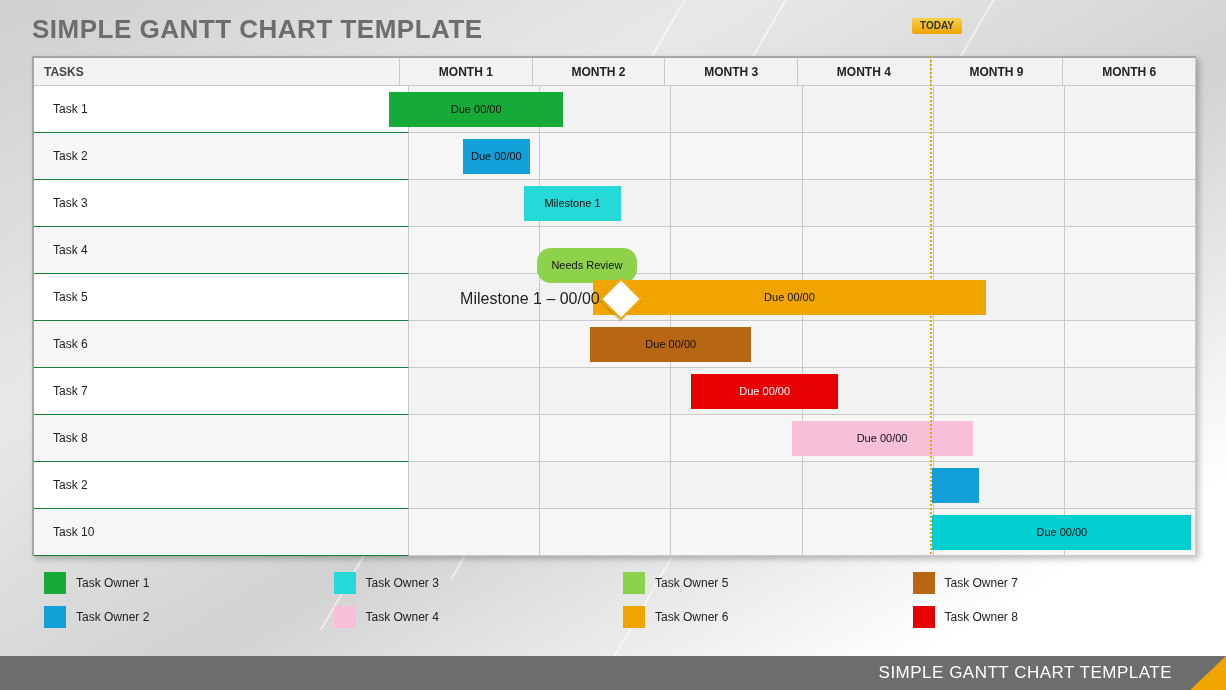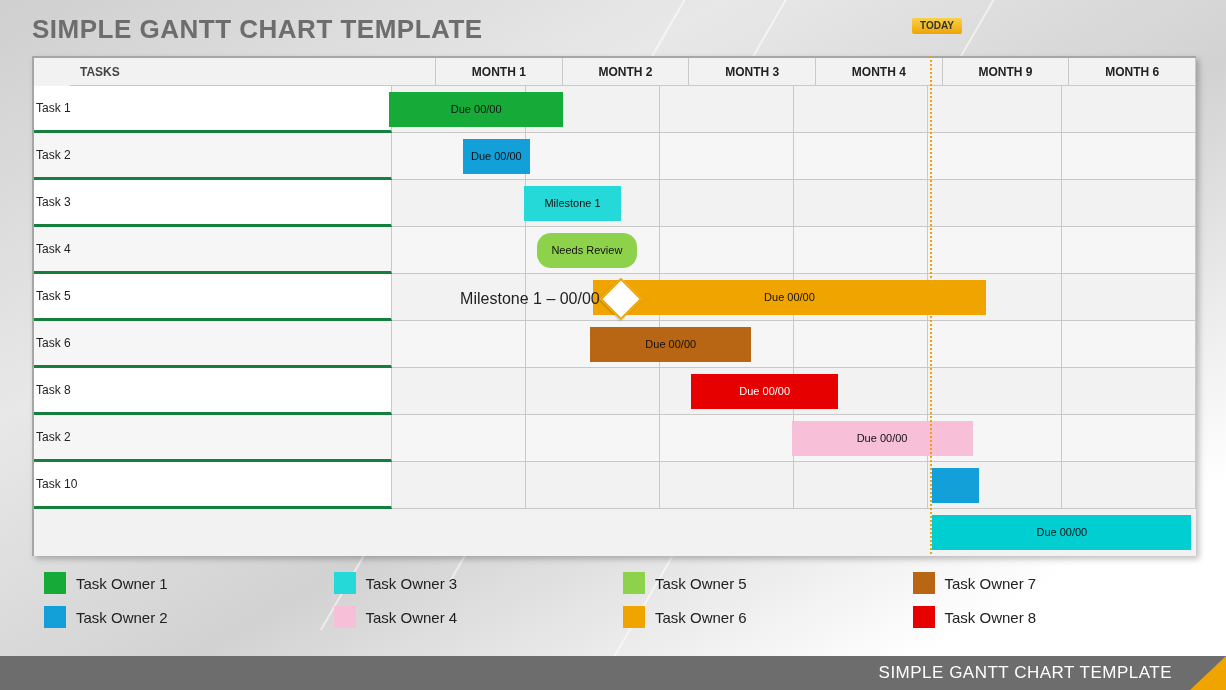--- a/index.html
+++ b/index.html
@@ -12,38 +12,38 @@
 .title{position:absolute;left:32px;top:14px;font-weight:700;font-size:26px;color:#6d6d6d;font-family:"Arial Black",Arial,sans-serif;letter-spacing:.5px;}
 .today-flag{position:absolute;top:18px;height:16px;background:linear-gradient(180deg,#f7d24c,#f0a400);
   padding:0 8px;font-size:10px;font-weight:700;color:#333;line-height:16px;border-radius:2px;}
 .today-line{position:absolute;top:56px;width:0;border-left:2px dotted #f0a400;z-index:40;}
 .chart{position:absolute;left:32px;top:56px;width:1162px;height:498px;background:#f2f2f2;
   border-left:2px solid #a6a6a6;border-top:2px solid #a6a6a6;
   box-shadow:3px 3px 6px rgba(0,0,0,.25);}
 .header-row{display:flex;height:28px;background:#f2f2f2;}
 .header-row>div{border-right:1px solid #c9c9c9;border-bottom:1px solid #c9c9c9;
   display:flex;align-items:center;justify-content:center;font-size:12px;}
-.task-head{width:355px;justify-content:flex-start!important;padding-left:10px;font-weight:700;color:#444;margin-left:36px;}
+.task-head{width:355px;justify-content:flex-start!important;padding-left:10px;font-weight:700;color:#444;}
 .mon-head{flex:1;font-weight:700;}
 .rows{position:relative;}
 .row{display:flex;height:47px;}
-.row .taskname{width:355px;border-right:1px solid #c9c9c9;border-bottom:3px solid #15803d;background:#fff;
-  display:flex;align-items:center;padding-left:2px;font-size:12px;}
+.row .taskname{width:355px;border-right:1px solid #c9c9c9;border-bottom:1px solid #15803d;background:#fff;
+  display:flex;align-items:center;padding-left:19px;font-size:12px;}
 .row:nth-child(even) .taskname{background:#f6f6f6;}
 .row .timeline{flex:1;position:relative;display:flex;}
 .row .timeline .cell{flex:1;border-right:1px solid #c9c9c9;border-bottom:1px solid #c9c9c9;}
 .row:nth-child(even) .cell{background:#f6f6f6;}
 .bar-layer{position:absolute;left:355px;top:28px;right:0;bottom:0;}
 .bar{position:absolute;height:35px;display:flex;align-items:center;justify-content:center;
   font-size:11px;color:#111;box-sizing:border-box;padding:16px 4px;text-align:center;line-height:1.15;}
 .milestone{position:absolute;width:26px;height:26px;background:#fff;border:2px solid #f0a400;transform:rotate(45deg);box-shadow:0 1px 2px rgba(0,0,0,.25);}
 .ms-label{position:absolute;font-size:16px;text-align:right;}
 .legend{position:absolute;left:44px;bottom:62px;right:44px;display:grid;
   grid-template-columns:repeat(4,1fr);grid-template-rows:repeat(2,auto);row-gap:12px;column-gap:20px;}
-.legend .item{display:flex;align-items:center;font-size:15px;}
+.legend .item{display:flex;align-items:center;font-size:12px;}
 .legend .swatch{width:22px;height:22px;margin-right:10px;}
 .footer{position:absolute;left:0;right:0;bottom:0;height:34px;background:#6d6d6d;display:flex;align-items:center;justify-content:flex-end;}
 .footer-title{color:#fff;font-family:"Arial Black",Arial,sans-serif;font-size:17px;letter-spacing:.5px;margin-right:18px;}
 .footer .accent{width:36px;height:34px;background:#f0a400;position:relative;}
 .footer .accent::before{content:"";position:absolute;left:0;top:0;border-right:36px solid transparent;border-top:34px solid #6d6d6d;}
 </style>
 </head>
 <body>
 
 <div class="slide">
@@ -127,20 +127,31 @@
           <div class="timeline">
             <div class="cell"></div>
             <div class="cell"></div>
             <div class="cell"></div>
             <div class="cell"></div>
             <div class="cell"></div>
             <div class="cell"></div>
           </div>
         </div>
         <div class="row">
+          <div class="taskname">Task 7</div>
+          <div class="timeline">
+            <div class="cell"></div>
+            <div class="cell"></div>
+            <div class="cell"></div>
+            <div class="cell"></div>
+            <div class="cell"></div>
+            <div class="cell"></div>
+          </div>
+        </div>
+        <div class="row">
           <div class="taskname">Task 8</div>
           <div class="timeline">
             <div class="cell"></div>
             <div class="cell"></div>
             <div class="cell"></div>
             <div class="cell"></div>
             <div class="cell"></div>
             <div class="cell"></div>
           </div>
         </div>
@@ -164,21 +175,21 @@
             <div class="cell"></div>
             <div class="cell"></div>
             <div class="cell"></div>
           </div>
         </div>
       </div>
     <div class="bar-layer" id="barLayer">
         <div class="bar" style="top: 6px; left: 0px; width: 174.417px; background: rgb(22, 171, 57);">Due 00/00</div>
         <div class="bar" style="top: 53px; left: 73.7917px; width: 67.0833px; background: rgb(19, 159, 216);">Due 00/00</div>
         <div class="bar" style="top: 100px; left: 91.2333px; width: 96.6px; background: rgb(38, 217, 217); margin-left: 44px;">Milestone 1</div>
-        <div class="bar" style="top: 147px; left: 147.583px; width: 100.625px; background: rgb(142, 210, 76); border-radius: 14px;">Needs Review</div>
+        <div class="bar" style="top: 162px; left: 147.583px; width: 100.625px; background: rgb(142, 210, 76); border-radius: 14px;">Needs Review</div>
         <div class="bar" style="top: 194px; left: 203.933px; width: 393.108px; background: rgb(240, 164, 0);">Due 00/00</div>
         <div class="bar" style="top: 241px; left: 201.25px; width: 161px; background: rgb(184, 102, 20);">Due 00/00</div>
         <div class="bar" style="top: 288px; left: 301.875px; width: 147.583px; background: rgb(230, 0, 0); color: rgb(255, 255, 255);">Due 00/00</div>
         <div class="bar" style="top: 335px; left: 402.5px; width: 181.125px; background: rgb(247, 191, 216);">Due 00/00</div>
         <div class="bar" style="top: 382px; left: 543.375px; width: 46.9583px; background: rgb(19, 159, 216);"></div>
         <div class="bar" style="top: 429px; left: 543.375px; width: 258.942px; background: rgb(0, 206, 209);">Due 00/00</div>
         <div class="milestone" style="left: 216.767px; top: 197.5px;"></div>
         <div class="ms-label" style="left: 60.7667px; width: 150px; top: 203.5px;">Milestone 1 – 00/00</div>
       </div>
   </div>

